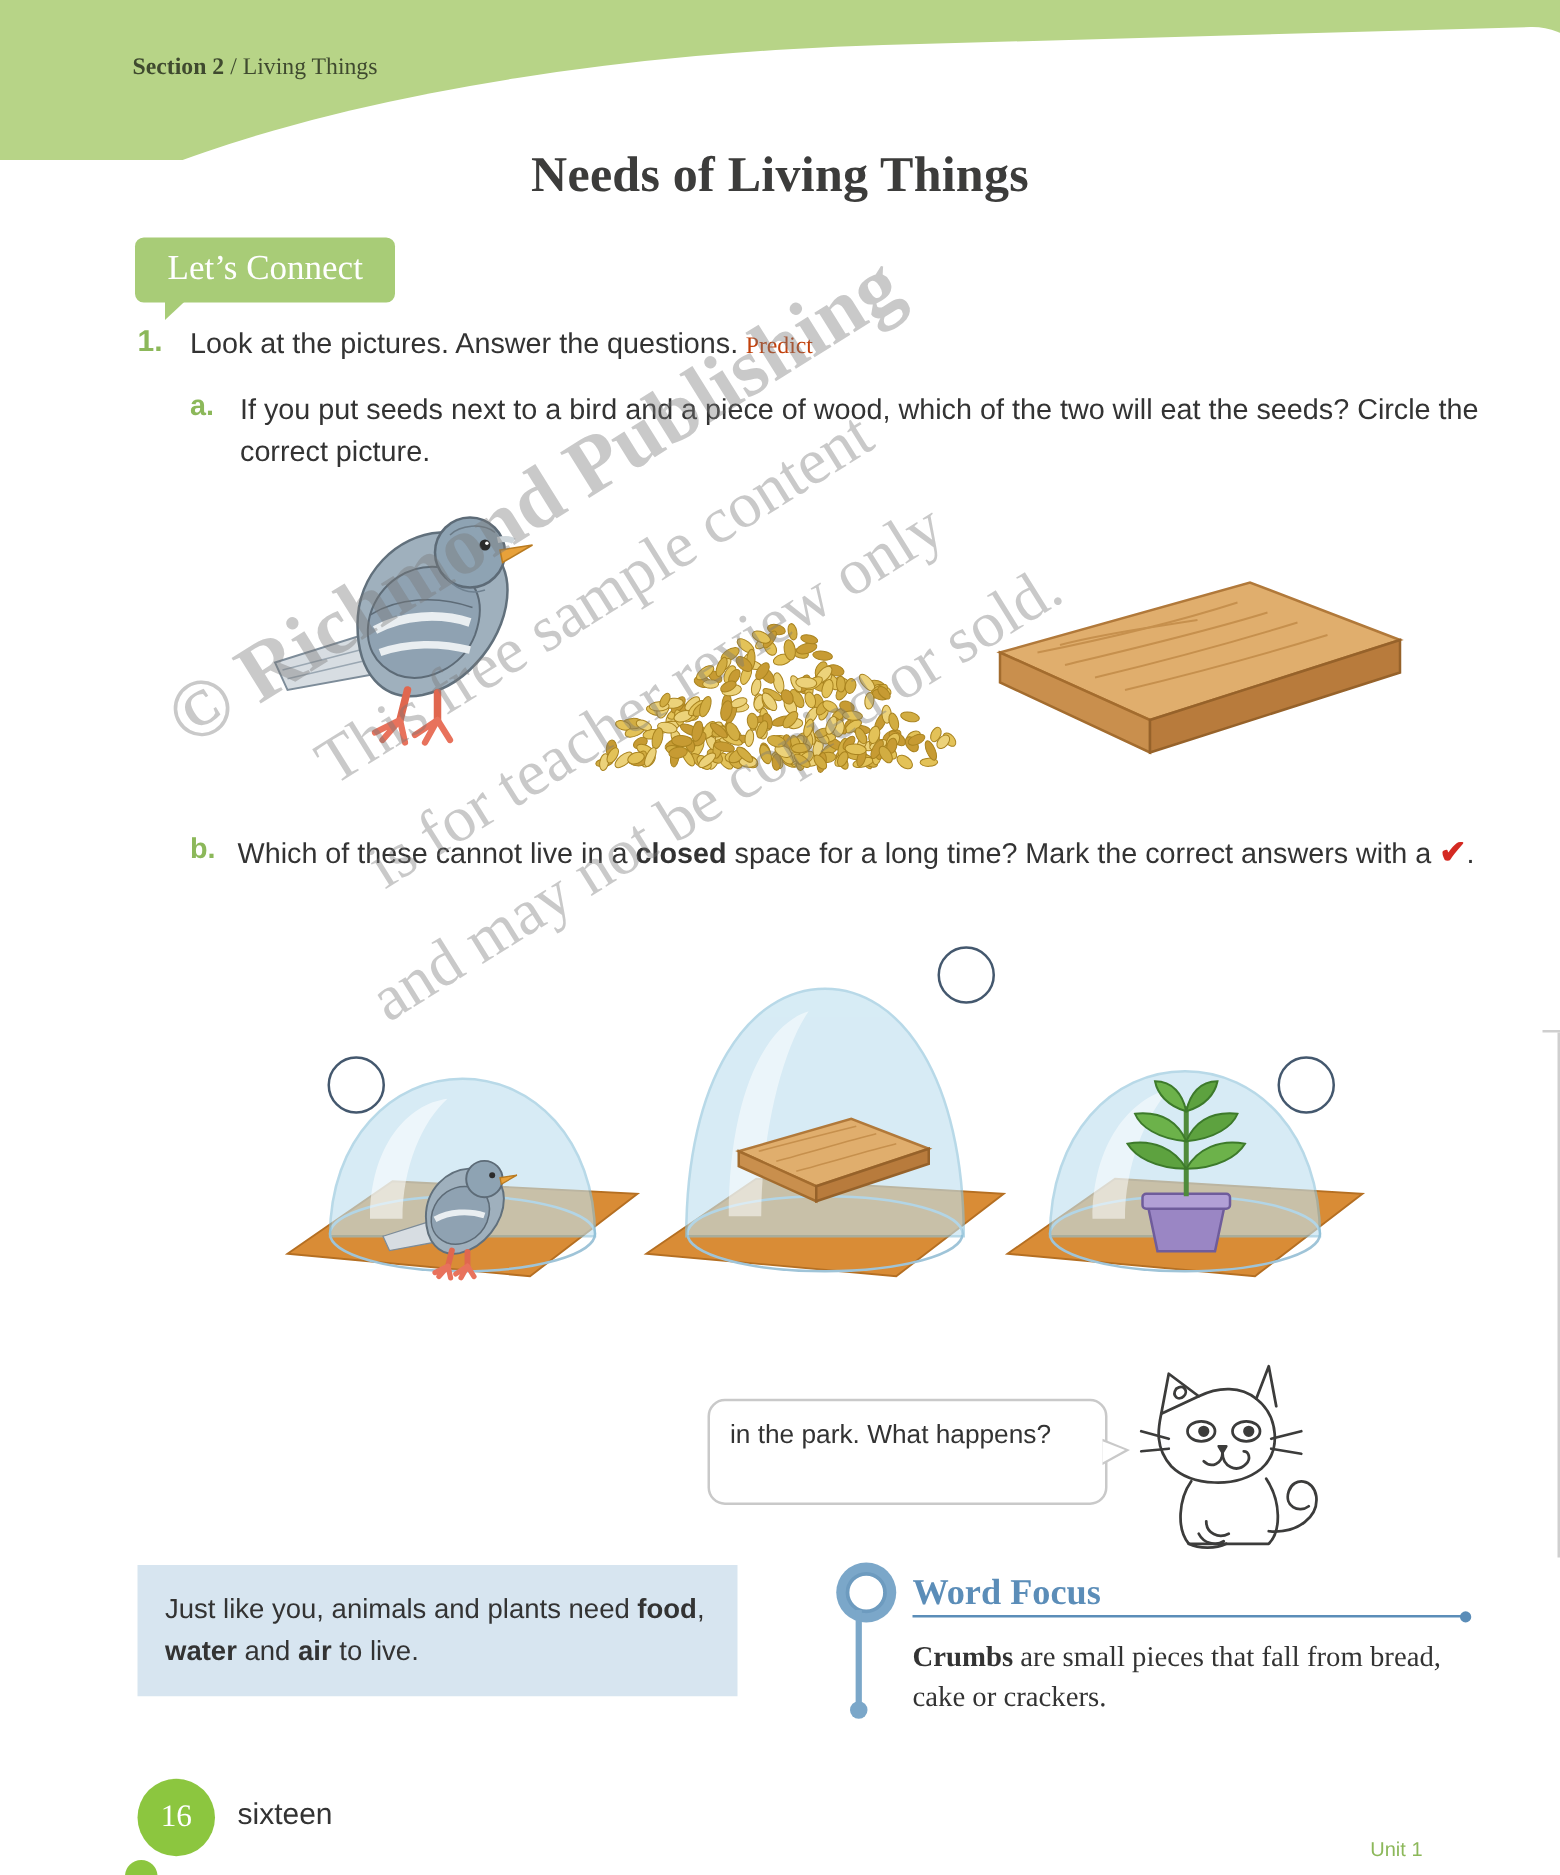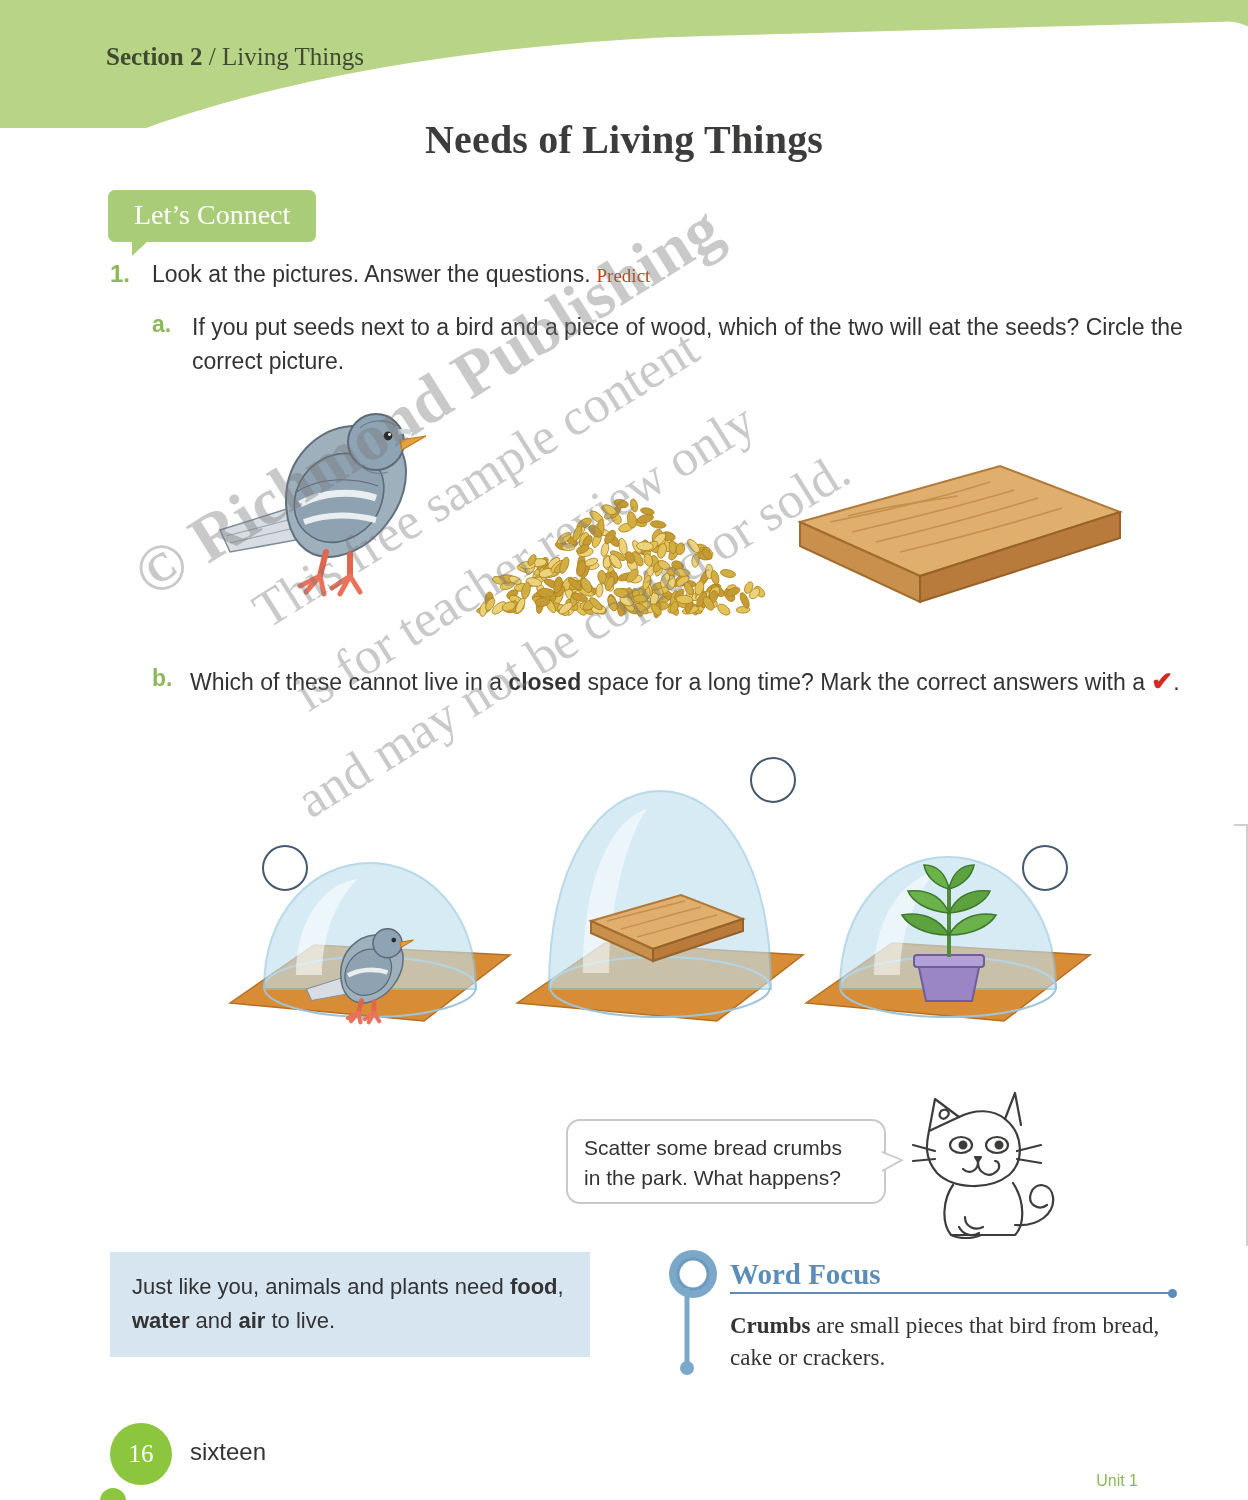--- a/index.html
+++ b/index.html
@@ -25,21 +25,21 @@
     position:absolute;
     left:-60px; bottom:-150px;
     width: 1400px; height: 240px;
     background:#ffffff;
     border-top-left-radius: 55% 100%;
     border-top-right-radius: 8% 100%;
     transform: rotate(-1.6deg);
   }
   .section-label {
     position:absolute; top:43px; left:106px;
-    font-size:25px; color:#3f4a2f; z-index:3;
+    font-size:19px; color:#3f4a2f; z-index:3;
     font-family:"Liberation Serif", serif;
     text-align:right;
   }
   .section-label b { font-weight:bold; }
   .section-label .sl-sep { font-weight:normal; }
 
   
   .page-title {
     position:absolute; top:116px; left:0; width:1248px;
     text-align:center;
@@ -608,21 +608,20 @@
       <path d="M159 90 C136 88 122 78 118 68 C138 66 152 74 159 90 Z" fill="#6cb24a" stroke="#3d7a2b" stroke-width="1.6"></path>
       <path d="M159 90 C182 88 196 78 200 68 C180 66 166 74 159 90 Z" fill="#5da23f" stroke="#3d7a2b" stroke-width="1.6"></path>
       <path d="M159 66 C144 62 136 52 134 42 C148 42 156 52 159 66 Z" fill="#6cb24a" stroke="#3d7a2b" stroke-width="1.6"></path>
       <path d="M159 66 C174 62 182 52 184 42 C170 42 162 52 159 66 Z" fill="#5da23f" stroke="#3d7a2b" stroke-width="1.6"></path>
     </svg>
     <div class="circle-mark" style="left:232px; top:22px;"></div>
   </div>
 </div>
 
 <div class="bubble">
-  <div>Scatter some bread crumbs</div>
   <div>in the park. What happens?</div>
 </div>
 
 <div class="cat">
   <svg width="170" height="165" viewBox="0 0 170 165">
     <g fill="none" stroke="#3c3c3b" stroke-width="2.2" stroke-linecap="round" stroke-linejoin="round">
 
       <path d="M24 46 L30 14 L54 32"></path>
       <path d="M100 34 L110 8 L116 40"></path>
       <path d="M54 32 C70 24 88 24 100 34 C118 48 120 76 104 90 C84 106 48 104 32 88 C18 72 22 56 24 46 Z"></path>
@@ -660,21 +659,21 @@
     <circle cx="28" cy="26" r="24" fill="#7ba7c9"></circle>
     <circle cx="28" cy="26" r="15" fill="#fff"></circle>
     <circle cx="28" cy="26" r="15" fill="none" stroke="#6d9bbf" stroke-width="3"></circle>
     <path d="M22 120 L22 40" stroke="#7ba7c9" stroke-width="5"></path>
     <circle cx="22" cy="120" r="7" fill="#7ba7c9"></circle>
   </svg>
 </div>
 <div class="wf-title">Word Focus</div>
 <div class="wf-rule"></div>
 <div class="wf-text">
-  <b>Crumbs</b><span> are small pieces that bird from bread, cake or crackers.</span>
+  <b>Crumbs</b><span> are small pieces that fall from bread, cake or crackers.</span>
 </div>
 
 <div class="pg-circle">16</div>
 <div class="pg-word">sixteen</div>
 <div class="unit-label">Unit 1</div>
 <div class="footer-dot"></div>
 <div class="trim-line"></div>
 <div class="trim-line2"></div>
 
 <div class="watermark">

